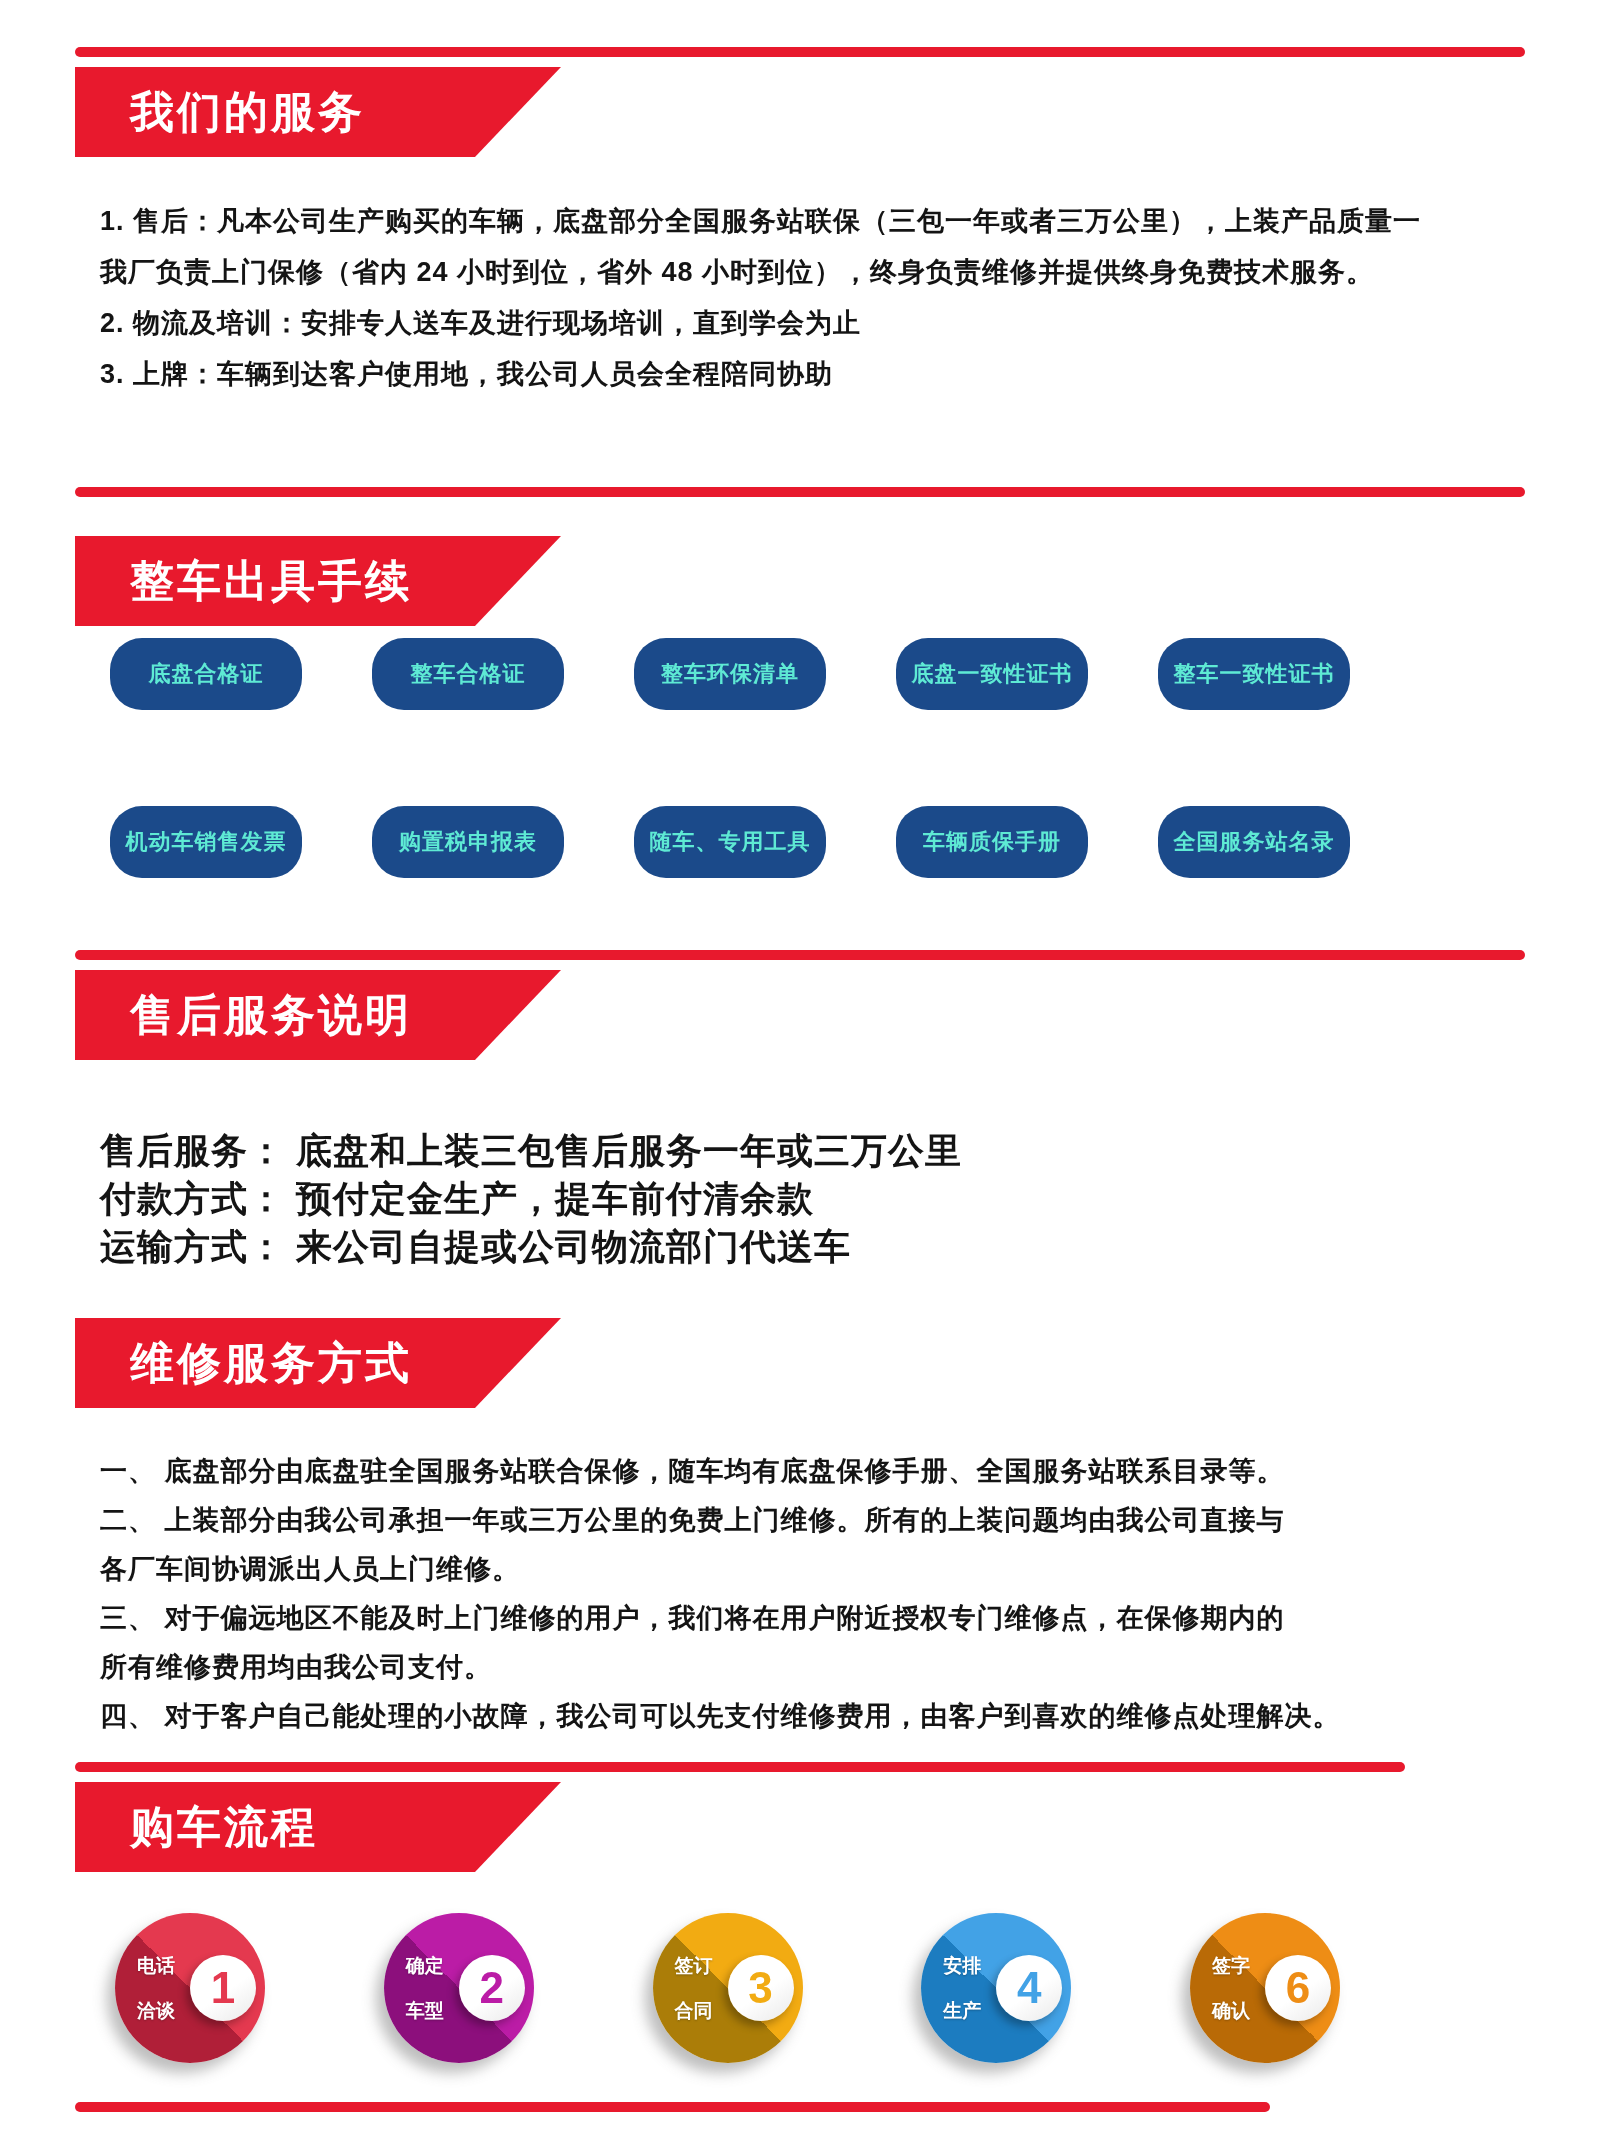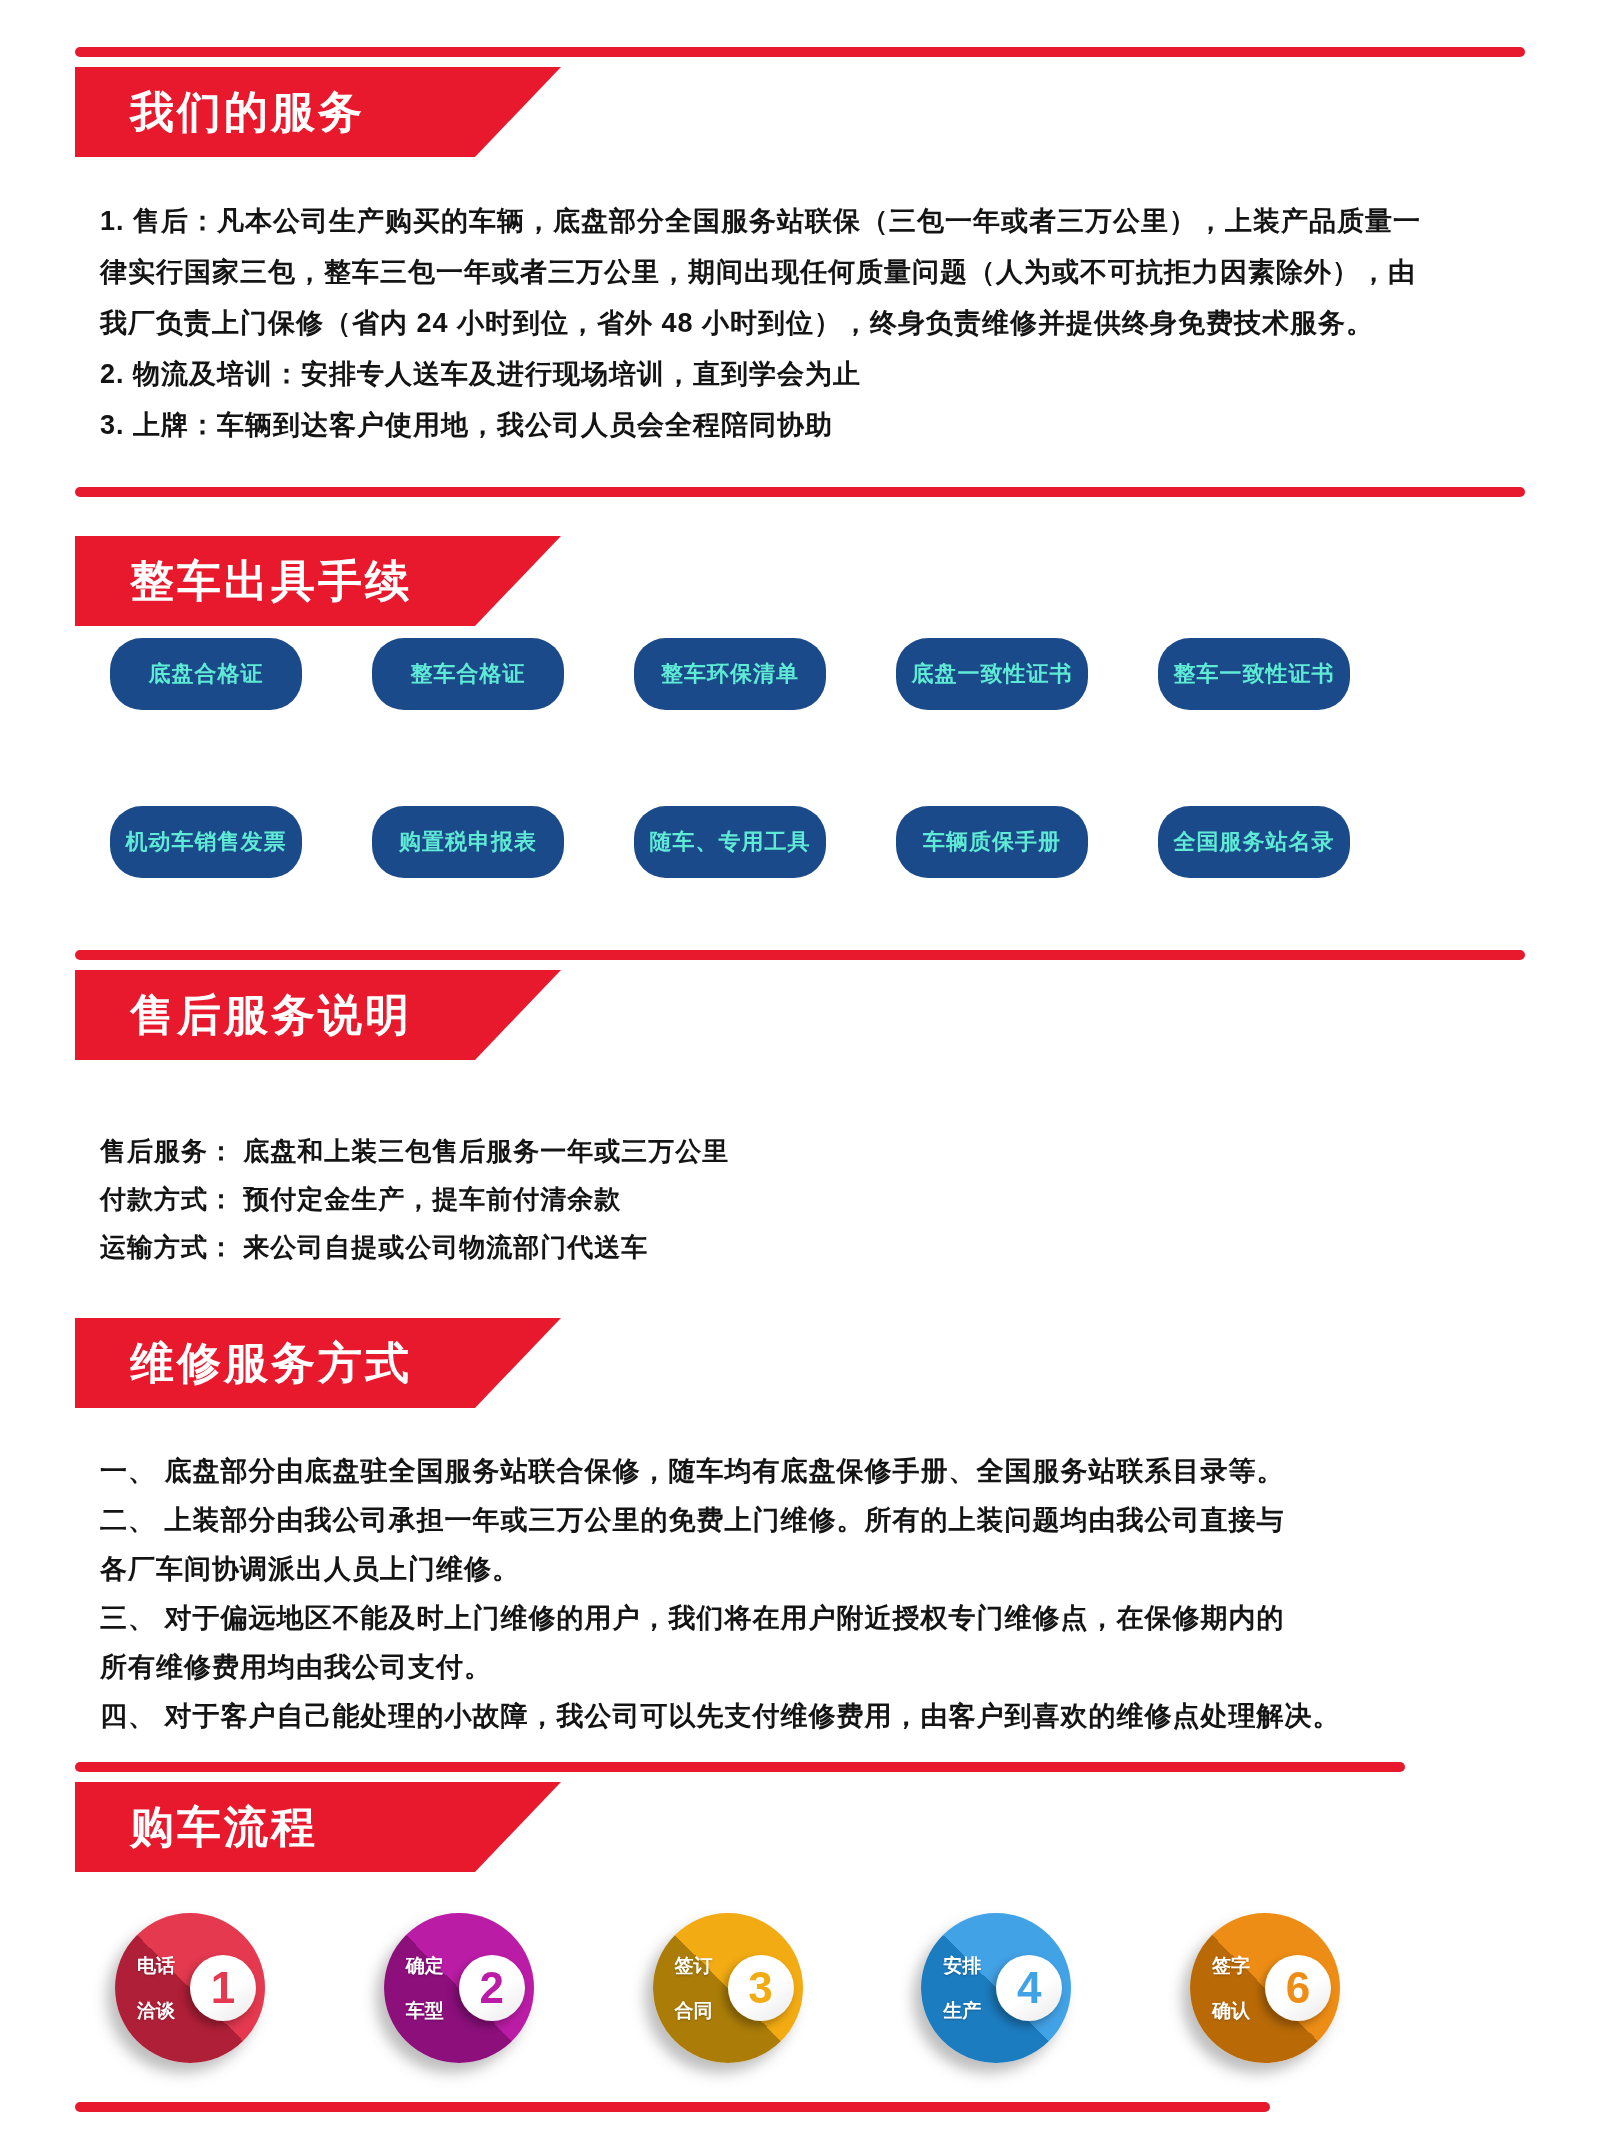--- a/index.html
+++ b/index.html
@@ -15,21 +15,21 @@
     color:#ffffff; display:flex; align-items:center; padding-left:55px; box-sizing:border-box;
     font-size:44px; font-weight:bold; letter-spacing:3px;
   }
   .banner::after {
     content:""; position:absolute; left:100%; top:0; width:0; height:0;
     border-top:90px solid #e8192d; border-right:86px solid transparent;
   }
   .para { position:absolute; left:100px; color:#141414; font-weight:bold; }
   .para .ln { white-space:nowrap; }
   .para-lg .ln { font-size:27px; line-height:51px; letter-spacing:1px; }
-  .para-md .ln { font-size:26px; line-height:48px; letter-spacing:1px; }
+  .para-md .ln { font-size:36px; line-height:48px; letter-spacing:1px; }
   .para-rp .ln { font-size:27px; line-height:49px; letter-spacing:1px; }
   .pill-row {
     position:absolute; left:110px; width:1240px;
     display:flex; justify-content:space-between;
   }
   .pill {
     width:192px; height:72px; background:#1b4a8a; border-radius:32px;
     color:#5eead4; display:flex; align-items:center; justify-content:center;
     font-size:22px; font-weight:bold; letter-spacing:1px; white-space:nowrap;
   }
@@ -62,21 +62,20 @@
 <div class="page">
 
   <div class="rule" style="top:47px;width:1450px"></div>
 
   <div class="banner" style="top:67px">
     <span>我们的服务</span>
   </div>
 
   <div class="para para-lg" style="top:196px">
     <div class="ln">1. 售后：凡本公司生产购买的车辆，底盘部分全国服务站联保（三包一年或者三万公里），上装产品质量一</div>
-    <div class="ln">律实行国家三包，整车三包一年或者三万公里，期间出现任何质量问题（人为或不可抗拒力因素除外），由</div>
     <div class="ln">我厂负责上门保修（省内 24 小时到位，省外 48 小时到位），终身负责维修并提供终身免费技术服务。</div>
     <div class="ln">2. 物流及培训：安排专人送车及进行现场培训，直到学会为止</div>
     <div class="ln">3. 上牌：车辆到达客户使用地，我公司人员会全程陪同协助</div>
   </div>
 
   <div class="rule" style="top:487px;width:1450px"></div>
 
   <div class="banner" style="top:536px">
     <span>整车出具手续</span>
   </div>

